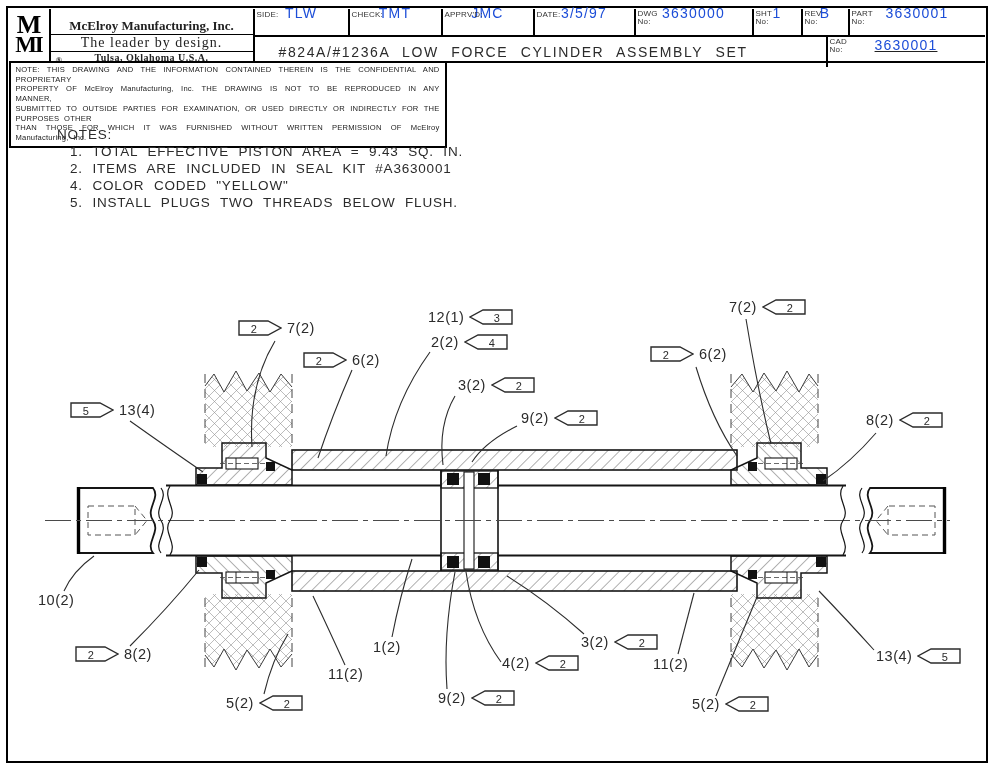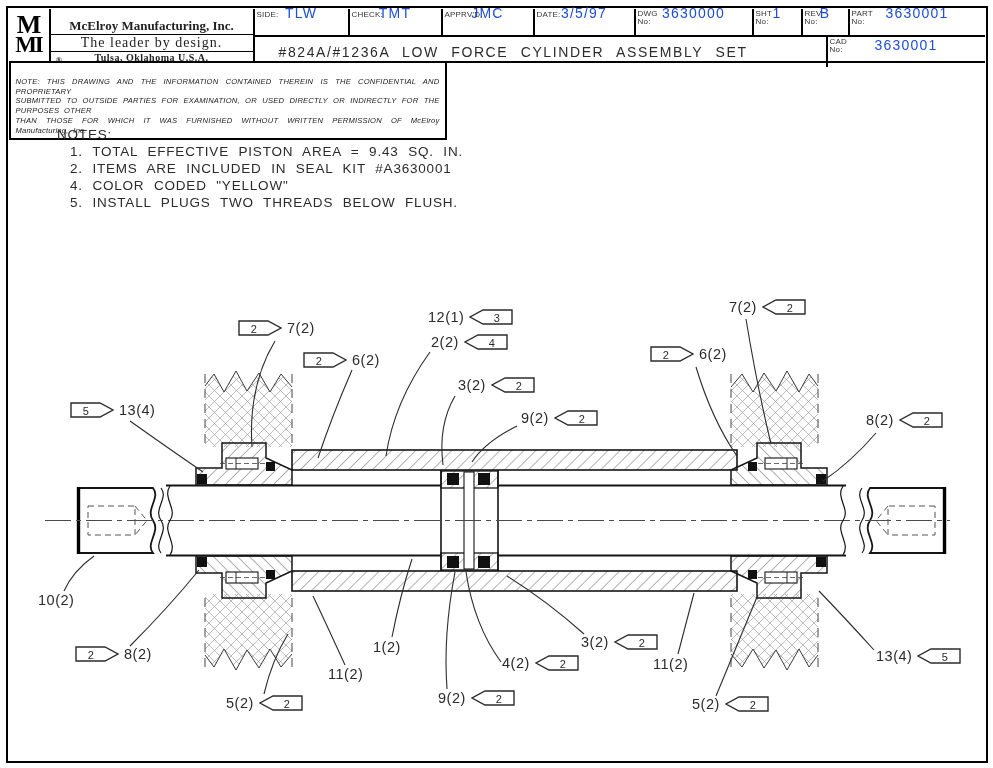--- a/index.html
+++ b/index.html
@@ -24,26 +24,26 @@
   .tb-row1{height:26px;display:flex;border-bottom:2px solid #000;}
   .tb-cell{position:relative;border-right:2px solid #000;display:flex;align-items:flex-end;justify-content:center;}
   .tb-cell:last-child{border-right:none;flex:1;}
   .tb-label{position:absolute;top:1px;left:2px;font-size:8px;letter-spacing:.2px;color:#333;}
   .tb-label.two{line-height:1.0;}
   .tb-label.two span{display:block;}
   .tb-value{font-size:14px;letter-spacing:1.2px;padding-bottom:14px;color:#1d4ed8;}
   .tb-row2{flex:1;display:flex;}
   .tb-title{flex:1;display:flex;align-items:center;padding-left:24px;font-size:14px;letter-spacing:1.6px;
             word-spacing:7px;border-right:2px solid #000;color:#2b2b2b;white-space:nowrap;}
-  .tb-cad{width:157px;position:relative;display:flex;align-items:center;justify-content:center;}
+  .tb-cad{width:157px;position:relative;display:flex;align-items:center;justify-content:center;text-decoration:underline;}
 
   
   #notice{position:absolute;left:8.5px;top:61px;width:424px;border:2.5px solid #000;background:#fff;
-          padding:14px 5px 3px;font-size:7.6px;line-height:9.7px;letter-spacing:.2px;word-spacing:2.5px;
-          text-align:justify;color:#222;font-style:italic;}
+          padding:2px 5px 3px;font-size:7.6px;line-height:9.7px;letter-spacing:.2px;word-spacing:2.5px;
+          text-align:justify;color:#222;}
 
   
   #notes{position:absolute;left:57px;top:126px;font-size:13.5px;line-height:17px;letter-spacing:.8px;
          word-spacing:5px;color:#2b2b2b;white-space:nowrap;}
   #notes .item{padding-left:13px;}
 
   
   svg.layer{position:absolute;left:0;top:0;pointer-events:none;}
   .callout{position:absolute;display:flex;align-items:center;gap:5px;font-size:14.5px;letter-spacing:.5px;
            color:#2b2b2b;white-space:nowrap;}
@@ -123,20 +123,21 @@
               <span>No:</span>
             </span>
           <span class="tb-value">3630001</span>
         </div>
       </div>
     </div>
   </div>
 
   <div id="notice">
     <div>NOTE: THIS DRAWING AND THE INFORMATION CONTAINED THEREIN IS THE CONFIDENTIAL AND PROPRIETARY</div>
+    <div>PROPERTY OF McElroy Manufacturing, Inc. THE DRAWING IS NOT TO BE REPRODUCED IN ANY MANNER,</div>
     <div>SUBMITTED TO OUTSIDE PARTIES FOR EXAMINATION, OR USED DIRECTLY OR INDIRECTLY FOR THE PURPOSES OTHER</div>
     <div>THAN THOSE FOR WHICH IT WAS FURNISHED WITHOUT WRITTEN PERMISSION OF McElroy Manufacturing, Inc.</div>
   </div>
 
   <div id="notes">
     <div>NOTES:</div>
     <div class="item">1. TOTAL EFFECTIVE PISTON AREA = 9.43 SQ. IN.</div>
     <div class="item">2. ITEMS ARE INCLUDED IN SEAL KIT #A3630001</div>
     <div class="item">4. COLOR CODED "YELLOW"</div>
     <div class="item">5. INSTALL PLUGS TWO THREADS BELOW FLUSH.</div>

